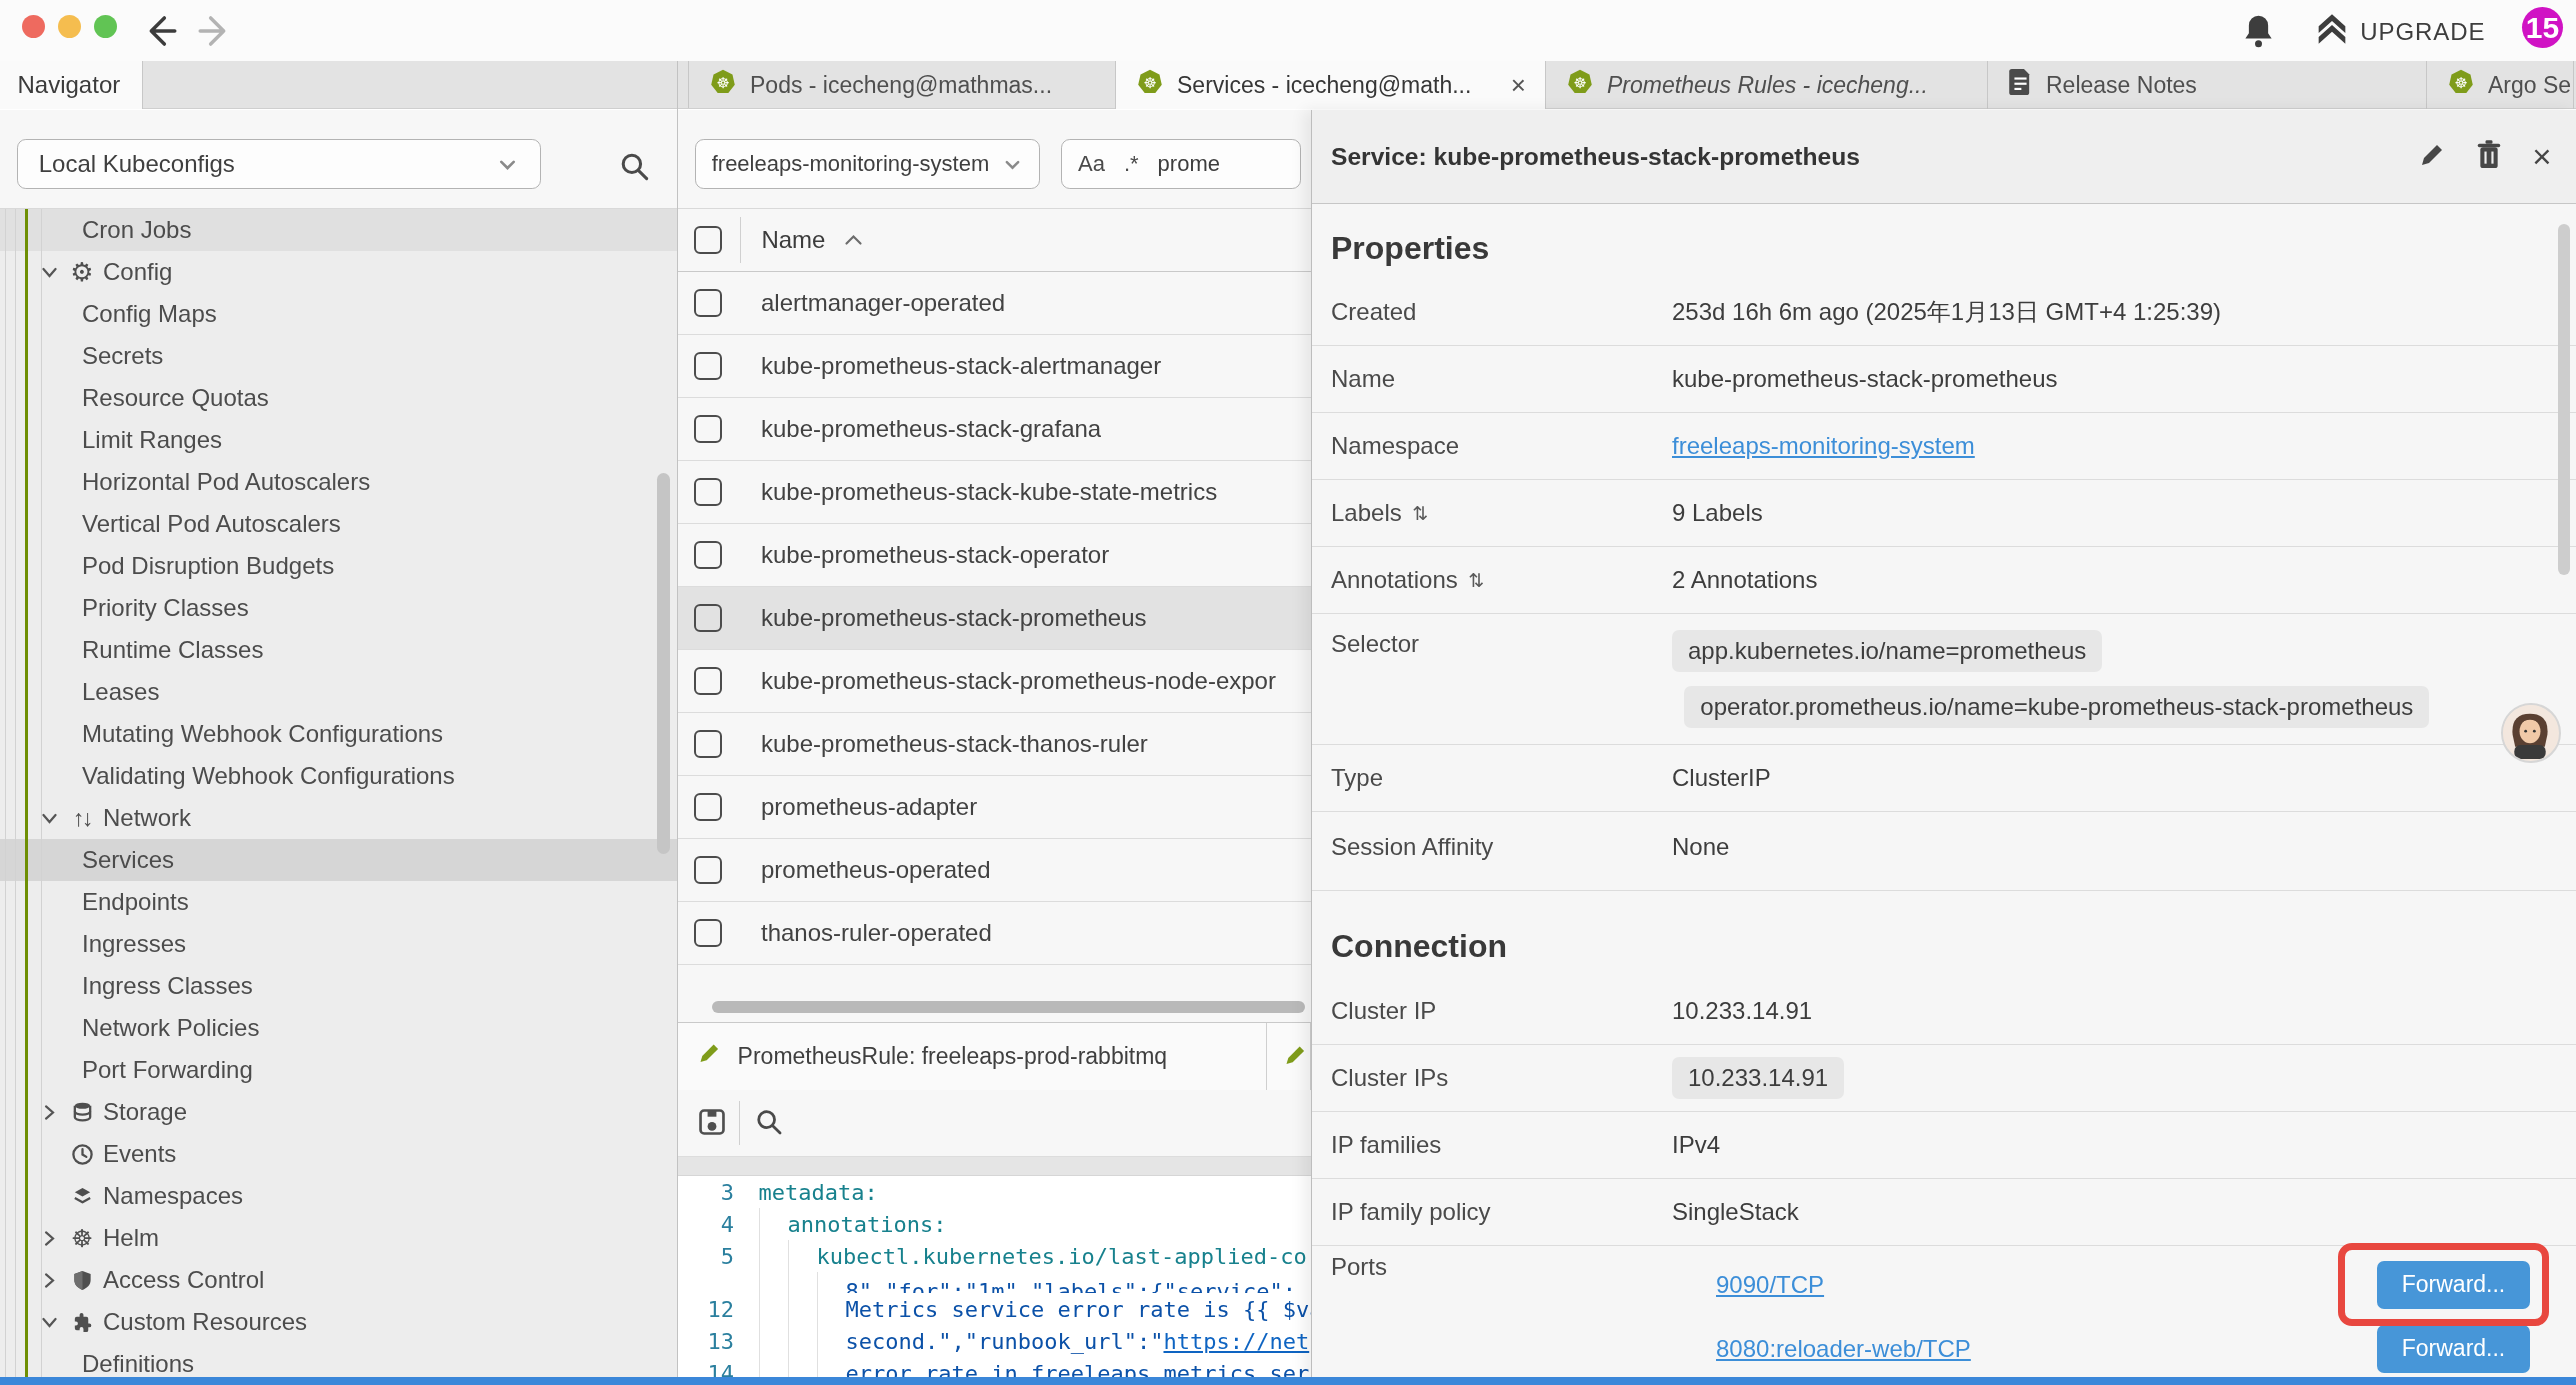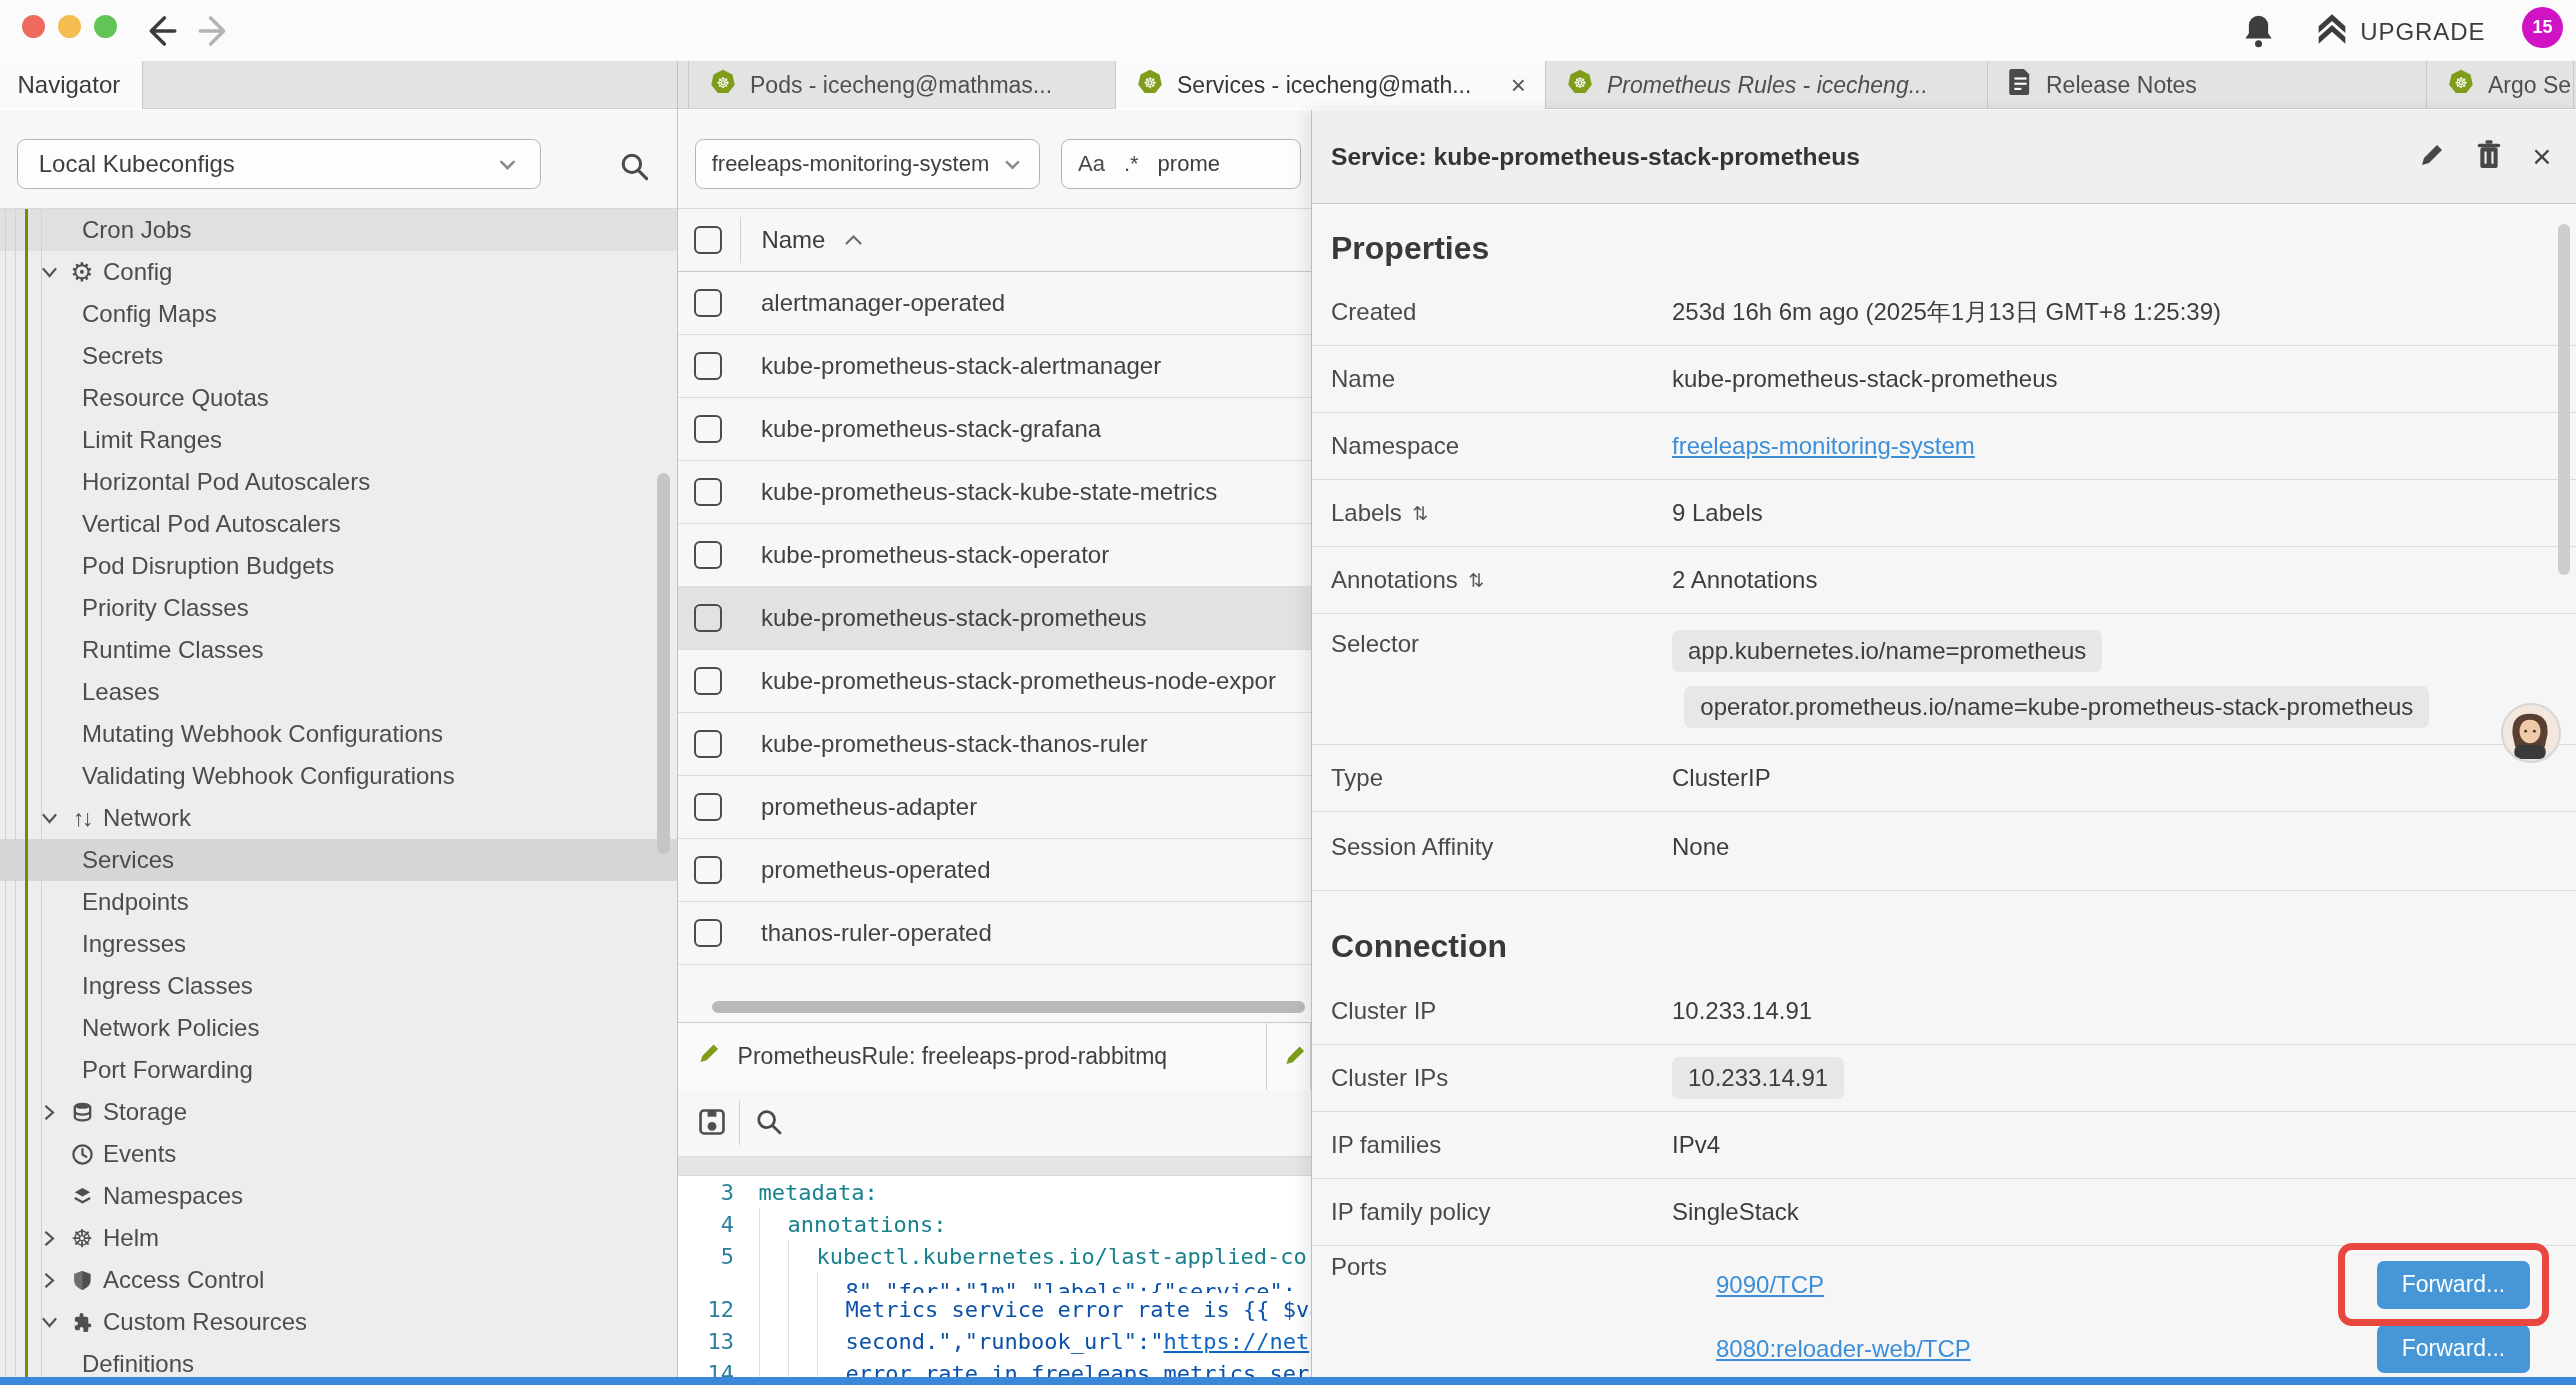--- a/index.html
+++ b/index.html
@@ -8,21 +8,21 @@
   
   #titlebar{position:absolute;left:0;top:0;width:2576px;height:61px;background:#fbfbfb;border-bottom:0.9px solid #dcdcdc;}
   .tl{position:absolute;top:15px;width:23px;height:23px;border-radius:50%;}
   #tl-red{left:22px;background:#ee6a5f;} #tl-yellow{left:58px;background:#f5bd4f;} #tl-green{left:94px;background:#61c454;}
   .navarrow{position:absolute;top:10.5px;width:40px;height:40px;}
   #back-arrow{left:140px;} #fwd-arrow{left:195px;}
   #bell-icon{position:absolute;left:2241px;top:12.3px;width:35px;height:39px;}
   #upgrade{position:absolute;left:2316px;top:12.3px;height:39px;display:flex;align-items:center;gap:12.3px;color:#3d3d3d;
            font-size:24px;letter-spacing:0.9px;}
   #badge{position:absolute;left:2522px;top:7px;width:41px;height:41px;border-radius:50%;background:#d013c4;color:#fff;
-         font-size:18px;font-weight:bold;display:flex;align-items:center;justify-content:center;}
+         font-size:30px;font-weight:bold;display:flex;align-items:center;justify-content:center;}
   
   #tabstrip{position:absolute;left:0;top:61px;width:2576px;height:48px;background:#e3e3e3;display:flex;
             border-bottom:0.9px solid #cfcfcf;box-sizing:border-box;}
   .tab{height:48px;display:flex;align-items:center;box-sizing:border-box;border-right:0.9px solid #c7c7c7;
        font-size:23px;color:#4f4f4f;overflow:hidden;white-space:nowrap;flex:none;}
   .tab.active{background:#fafafa;color:#363636;}
   .tab .ticon{margin:0 14px 0 21px;flex:none;}
   .tab.italic .tlabel{font-style:italic;}
   .tab .tclose{margin-left:auto;margin-right:19px;color:#555;font-size:26px;line-height:1;}
   #navigator-tab{width:143px;background:#fafafa;padding-left:17.5px;font-size:24px;color:#3b3b3b;}
@@ -558,21 +558,21 @@
         <span style="font-size:33px;color:#454545;line-height:1;">×</span>
       </div>
     </div>
     <div id="panel-body">
       <div class="pheading">Properties</div>
       <div id="prop-rows">
           <div class="prow">
             <div class="plabel">
               <span>Created</span>
             </div>
-            <div class="pvalue">253d 16h 6m ago (2025年1月13日 GMT+8 1:25:39)</div>
+            <div class="pvalue">253d 16h 6m ago (2025年1月13日 GMT+4 1:25:39)</div>
           </div>
           <div class="prow">
             <div class="plabel">
               <span>Name</span>
             </div>
             <div class="pvalue">kube-prometheus-stack-prometheus</div>
           </div>
           <div class="prow">
             <div class="plabel">
               <span>Namespace</span>

